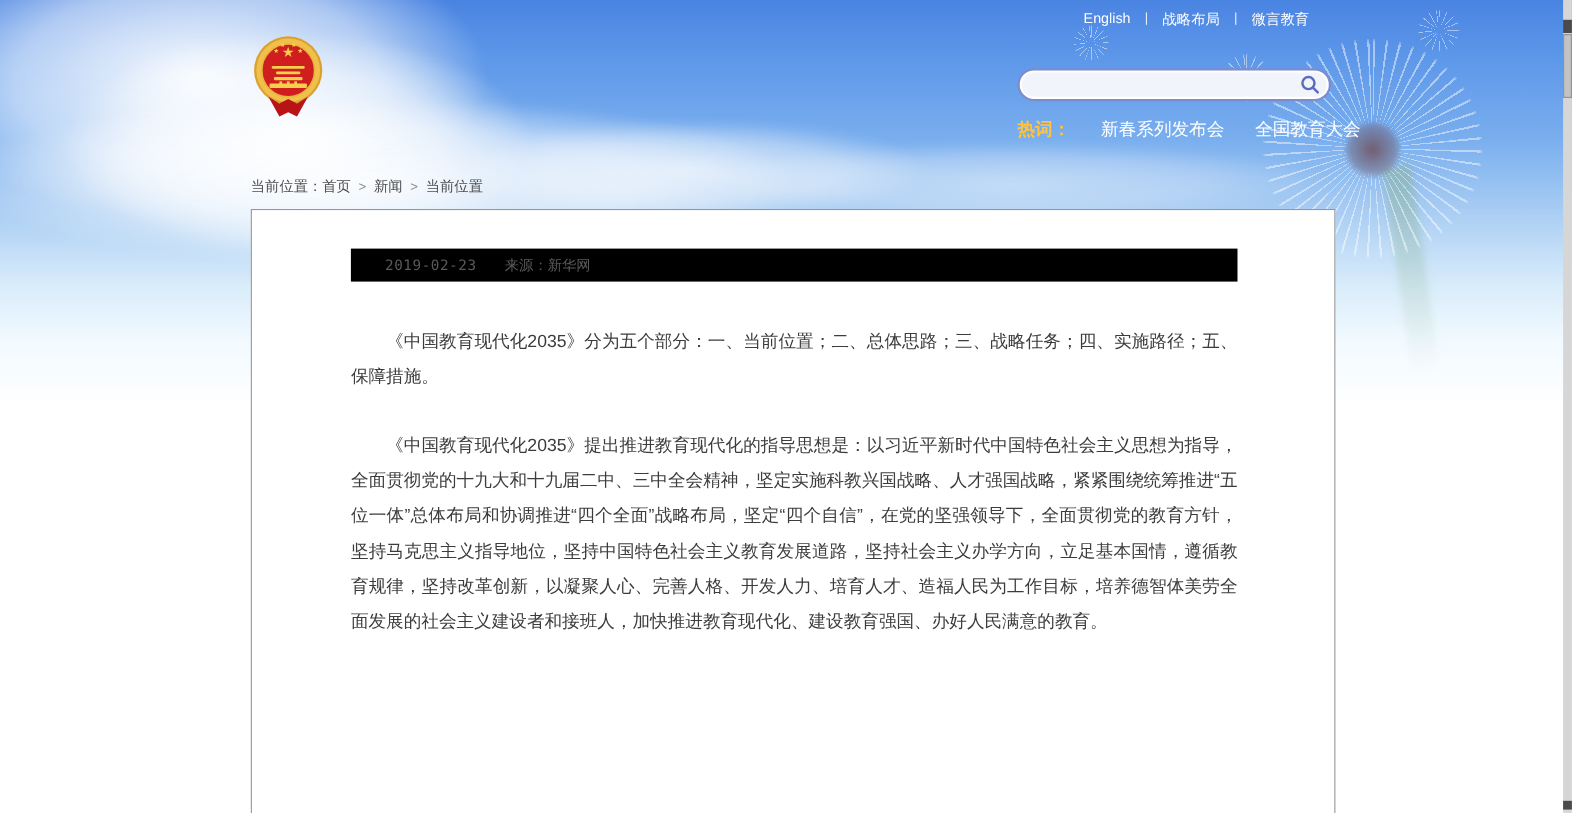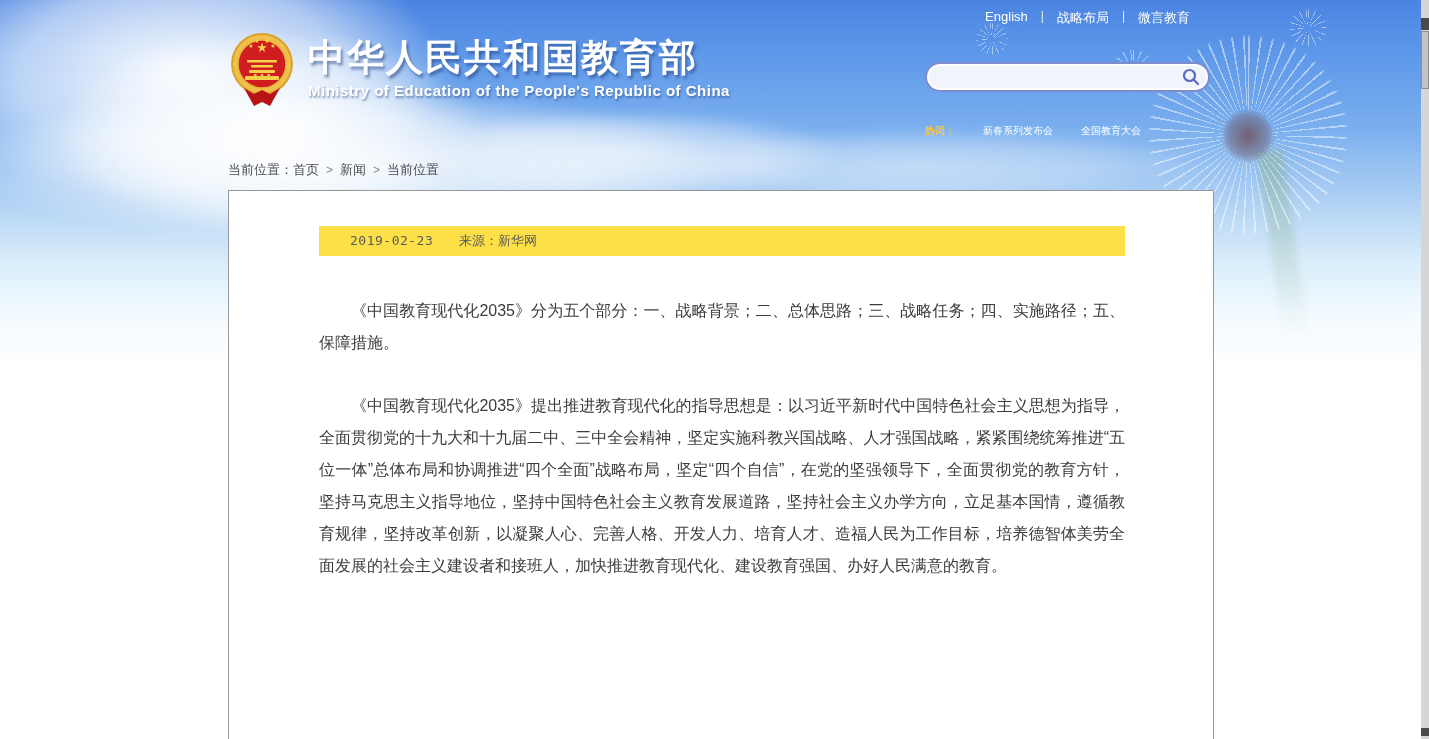--- a/index.html
+++ b/index.html
@@ -54,34 +54,34 @@
   .title-en { font-size:15px; font-weight:bold; color:#ffffff; letter-spacing:0.5px;
     text-shadow:1px 2px 2px rgba(30,60,120,0.5); margin-top:2px; white-space:nowrap; }
 
   
   .search-pill { position:absolute; left:925px; top:62px; width:285px; height:30px;
     background:#f2f4fc; border:2px solid #7e8bcd; border-radius:16px;
     box-shadow:inset 0 0 0 2px #ffffff; display:flex; align-items:center; }
   .search-input { flex:1; height:100%; background:transparent; border:none; outline:none; padding:0 8px 0 16px; font-size:14px; color:#333; }
   .search-btn { width:34px; height:26px; background:transparent; border:none; cursor:pointer; display:flex; align-items:center; justify-content:center; }
 
-  .hotwords { position:absolute; left:925px; top:124px; font-size:10px; display:flex; align-items:center; }
+  .hotwords { position:absolute; left:925px; top:108px; font-size:16px; display:flex; align-items:center; }
   .hotwords .hw-label { color:#ffc43d; font-weight:bold; }
   .hotwords a { color:#ffffff; text-decoration:none; margin-left:28px; cursor:pointer; }
 
   
   .breadcrumb { position:absolute; left:228px; top:161px; font-size:13px; color:#4d4d4d; display:flex; align-items:center; }
   .breadcrumb a { color:#4d4d4d; text-decoration:none; cursor:pointer; }
   .breadcrumb .bsep { margin:0 7px; color:#8a8a8a; font-size:12px; }
 
   
   .content-box { position:absolute; left:228px; top:190px; width:986px; height:600px;
     background:#ffffff; border:1px solid #979797; }
   .article-title { text-align:center; font-size:23px; font-weight:bold; color:#333333; margin-top:53px; letter-spacing:0.5px; }
-  .meta-bar { margin:35px auto 0 90px; width:806px; height:30px; background:#fde047;
+  .meta-bar { margin:35px auto 0 90px; width:806px; height:30px; background:#000000;
     font-size:13px; color:#5a5a5a; line-height:30px; padding-left:31px; }
   .meta-bar .meta-date { font-family:"DejaVu Sans Mono","Liberation Mono",monospace; letter-spacing:0.5px; }
   .meta-bar .meta-srclabel { margin-left:22px; }
   .article-body { margin-left:90px; margin-top:39px; width:806px; }
   .article-body p { font-size:16px; line-height:32px; color:#3c3c3c; text-indent:2em;
     text-align:justify; margin-bottom:31px; font-family:"Liberation Sans","DejaVu Sans",sans-serif; }
 
   
   .scrollbar { position:absolute; right:0; top:0; width:8px; height:739px; background:#d6d6d6; }
   .scroll-top-btn { position:absolute; right:0; top:18px; width:8px; height:12px; background:#4a4a4a; }
@@ -126,24 +126,20 @@
     <text x="37" y="11" font-size="6" text-anchor="middle" fill="#f7d04b">★</text>
     <text x="43" y="16" font-size="6" text-anchor="middle" fill="#f7d04b">★</text>
     <rect x="17" y="28" width="30" height="2.5" rx="1" fill="#f7d04b"></rect>
     <rect x="21" y="33" width="22" height="2.5" rx="1" fill="#f7d04b"></rect>
     <rect x="19" y="38" width="26" height="3" rx="1" fill="#f7d04b"></rect>
     <rect x="15" y="44" width="34" height="4" rx="1" fill="#f7d04b"></rect>
     <rect x="24" y="42" width="2.5" height="3" fill="#f7d04b"></rect>
     <rect x="30.75" y="42" width="2.5" height="3" fill="#f7d04b"></rect>
     <rect x="37.5" y="42" width="2.5" height="3" fill="#f7d04b"></rect>
   </svg>
-  <div class="titles">
-    <div class="title-cn">中华人民共和国教育部</div>
-    <div class="title-en">Ministry of Education of the People's Republic of China</div>
-  </div>
 </div>
 
 <div class="search-pill">
   <input class="search-input" type="text" placeholder="" style="">
   <button class="search-btn">
     <svg width="20" height="20" viewBox="0 0 20 20">
       <circle cx="8.5" cy="8.5" r="5.5" fill="none" stroke="#5a6cc0" stroke-width="2.2"></circle>
       <line x1="12.8" y1="12.8" x2="17" y2="17" stroke="#5a6cc0" stroke-width="2.2" stroke-linecap="round"></line>
     </svg>
   </button>
@@ -163,21 +159,21 @@
   <span class="bsep">&gt;</span>
   <a>当前位置</a>
 </div>
 
 <div class="content-box">
   <div class="meta-bar">
     <span class="meta-date">2019-02-23</span>
     <span class="meta-srclabel">来源：</span><span>新华网</span>
   </div>
   <div class="article-body">
-    <p>《中国教育现代化2035》分为五个部分：一、战略背景；二、总体思路；三、战略任务；四、实施路径；五、保障措施。</p>
+    <p>《中国教育现代化2035》分为五个部分：一、当前位置；二、总体思路；三、战略任务；四、实施路径；五、保障措施。</p>
     <p>《中国教育现代化2035》提出推进教育现代化的指导思想是：以习近平新时代中国特色社会主义思想为指导，全面贯彻党的十九大和十九届二中、三中全会精神，坚定实施科教兴国战略、人才强国战略，紧紧围绕统筹推进“五位一体”总体布局和协调推进“四个全面”战略布局，坚定“四个自信”，在党的坚强领导下，全面贯彻党的教育方针，坚持马克思主义指导地位，坚持中国特色社会主义教育发展道路，坚持社会主义办学方向，立足基本国情，遵循教育规律，坚持改革创新，以凝聚人心、完善人格、开发人力、培育人才、造福人民为工作目标，培养德智体美劳全面发展的社会主义建设者和接班人，加快推进教育现代化、建设教育强国、办好人民满意的教育。</p>
   </div>
 </div>
 
 <div class="scrollbar">
   <div class="scroll-top-btn"></div>
   <div class="scroll-thumb"></div>
   <div class="scroll-bottom-btn"></div>
 </div>
 

